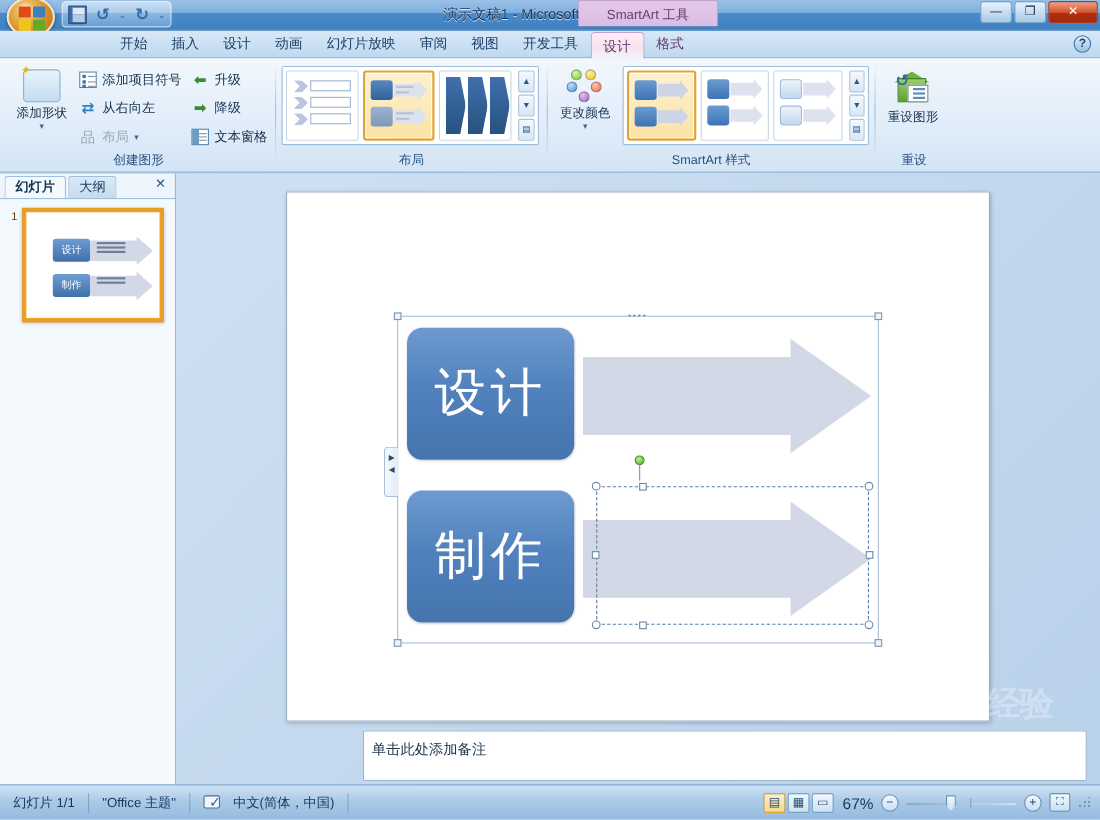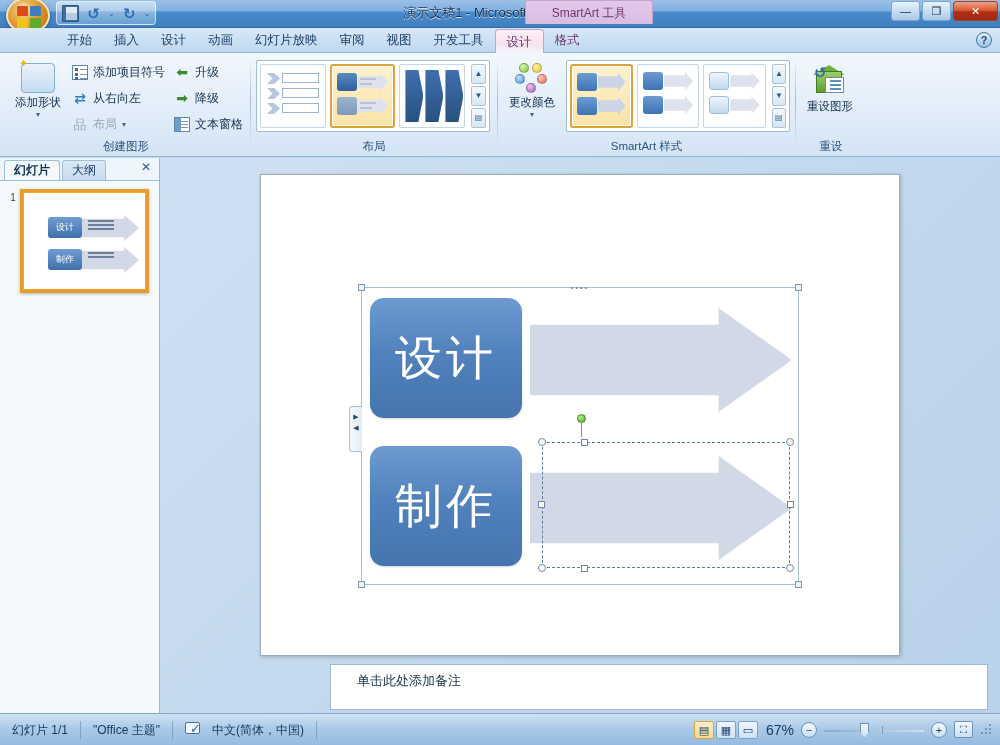--- a/index.html
+++ b/index.html
@@ -68,20 +68,21 @@
     width: 45px; border-color: #a8401f;
     background: linear-gradient(180deg, #f0a188, #d4512a 52%, #b32d12 53%, #9e2a10);
     color: #fff; font-weight: bold;
   }
 
   
   .tabstrip {
     position: absolute; left: 0; top: 28px; width: 1000px; height: 25px;
     background: linear-gradient(180deg, #d8e8f8, #bfd8ef);
     border-bottom: 1px solid #8fb4d6;
+    padding-left: 42px;
   }
   .tab {
     position: relative; float: left; height: 25px; line-height: 24px; padding: 0 11px;
     font-size: 12.5px; color: #1d3f69; cursor: default;
   }
   .tab.spacer { padding: 0; }
   .tab.active {
     background: linear-gradient(180deg, #fdeef6, #f7e2ef 60%, #f2f6fb 100%);
     border: 1px solid #c4a2cd; border-bottom: 1px solid #f2f6fb; border-radius: 4px 4px 0 0;
     color: #5d2f63; margin-top: 1px; height: 25px;
@@ -331,21 +332,21 @@
   .rothandle {
     position: absolute; width: 9px; height: 9px; border-radius: 50%;
     background: radial-gradient(circle at 35% 30%, #b8f08a, #4faa22); border: 1px solid #3d8a1c;
   }
   .rotstem { position: absolute; width: 1px; height: 14px; background: #7d93ab; }
 
   
   .notes {
     position: absolute; left: 170px; right: 12px; bottom: 3px; height: 46px;
     background: #fff; border: 1px solid #9fb8d0;
-    font-size: 13px; color: #20364f; padding: 7px 26px; margin-top: 38px;
+    font-size: 13px; color: #20364f; padding: 7px 7px; margin-top: 38px;
   }
 
   
   .statusbar {
     position: absolute; left: 0; bottom: 0; width: 1000px; height: 32px;
     background: linear-gradient(180deg, #cfe2f4 0%, #a9c9e6 48%, #96bbe0 100%);
     border-top: 1px solid #84a8cc;
     display: flex; align-items: center; font-size: 12px; color: #17375e;
   }
   .sb-sec { padding: 0 12px; height: 18px; line-height: 18px; border-right: 1px solid rgba(90,130,170,.5); white-space: nowrap; }
@@ -671,27 +672,28 @@
           <div class="rothandle" style="left:calc(50% - 4px); top:-26px;"></div>
         </div>
       </div>
     </div>
 
     <div class="notes">
       <span>单击此处添加备注</span>
     </div>
 
     <div class="watermark">
+      <div class="wm1">Baidu 经验</div>
     </div>
   </div>
 
   <div class="statusbar">
     <div class="sb-sec">幻灯片 1/1</div>
     <div class="sb-sec">"Office 主题"</div>
-    <div class="sb-sec" style="display:flex; align-items:flex-start; gap:10px;">
+    <div class="sb-sec" style="display:flex; align-items:center; gap:10px;">
       <span class="spellicon"></span>
       <span>中文(简体，中国)</span>
     </div>
 
     <div class="sb-right">
       <div class="viewbtns">
         <div class="vb active">▤</div>
         <div class="vb">▦</div>
         <div class="vb">▭</div>
       </div>

